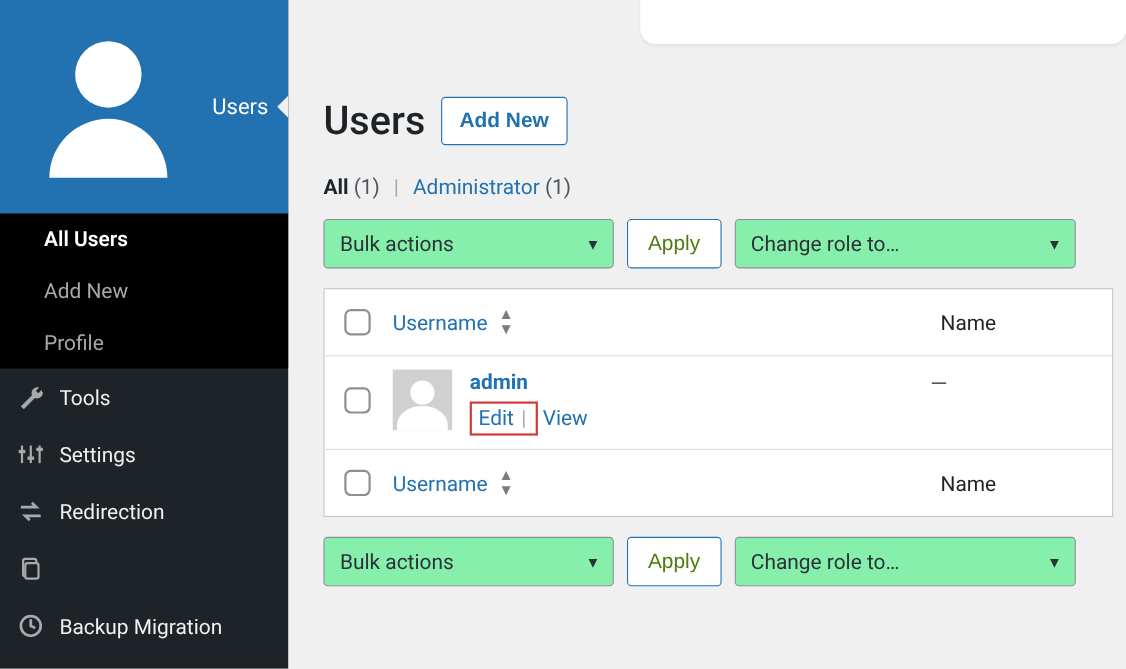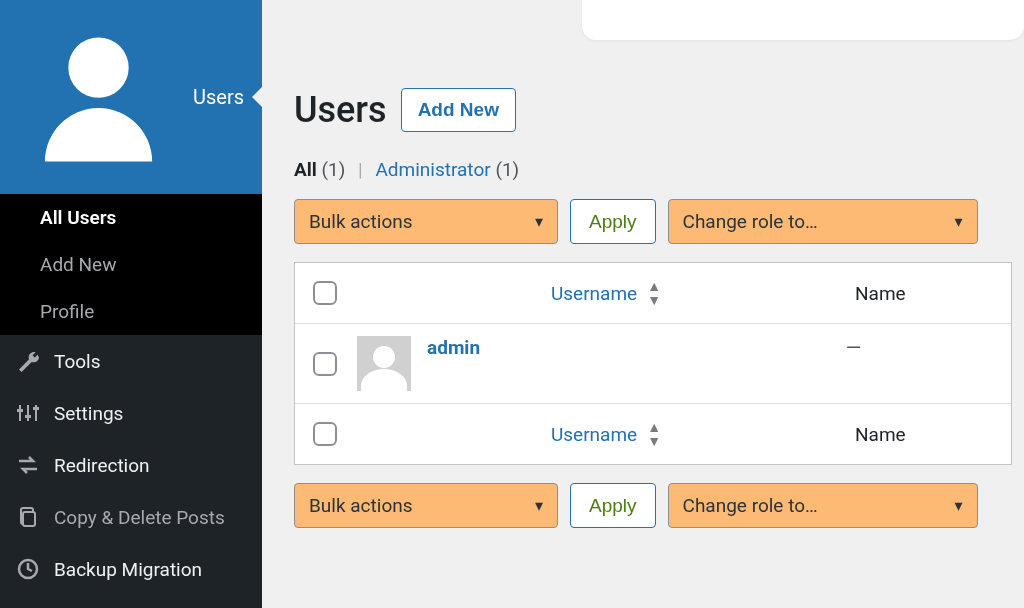--- a/index.html
+++ b/index.html
@@ -17,29 +17,29 @@
 .floating-card { position: absolute; top: 0; left: 320px; right: 0; height: 40px; background: #fff; border-radius: 0 0 14px 14px; box-shadow: 0 1px 3px rgba(0,0,0,0.06); }
 .page-header { display: flex; align-items: center; gap: 14px; margin-top: 88px; }
 .page-title { font-size: 36px; font-weight: 500; color: #1d2327; }
 .btn-add { border: 1.5px solid #2271b1; color: #2271b1; background: #fff; padding: 10px 16px; font-size: 19px; font-weight: 600; border-radius: 4px; cursor: pointer; }
 .filters { margin-top: 26px; font-size: 19px; color: #50575e; }
 .filters .all-lab { font-weight: 700; color: #1d2327; }
 .filters .count { color: #50575e; }
 .filters .sep { color: #a7aaad; padding: 0 8px; }
 .filters .link { color: #2271b1; }
 .toolbar { display: flex; gap: 12px; margin-top: 18px; }
-.select { border: 1px solid #8c8f94; background: #fdba74; padding: 10px 14px; font-size: 19px; color: #2c3338; display: flex; align-items: center; justify-content: space-between; border-radius: 4px; cursor: pointer; }
+.select { border: 1px solid #8c8f94; background: #86efac; padding: 10px 14px; font-size: 19px; color: #2c3338; display: flex; align-items: center; justify-content: space-between; border-radius: 4px; cursor: pointer; }
 .sel-bulk { width: 264px; }
 .sel-role { width: 310px; }
 .btn-apply { border: 1.5px solid #2271b1; color: #4d7c0f; background: #fff; padding: 10px 18px; font-size: 19px; border-radius: 4px; cursor: pointer; }
 .chev { color: #2c3338; font-size: 16px; }
 .table { margin-top: 18px; border: 1px solid #c3c4c7; background: #fff; width: 718px; }
 .thead, .tfoot { display: flex; align-items: center; padding: 16px 18px; font-size: 19px; }
 .cb { width: 24px; height: 24px; border: 2px solid #8c8f94; border-radius: 6px; margin-right: 20px; cursor: pointer; flex-shrink: 0; }
-.col-user { color: #2271b1; display: flex; align-items: center; gap: 10px; width: 498px; justify-content: center; }
+.col-user { color: #2271b1; display: flex; align-items: center; gap: 10px; width: 498px; }
 .sort { color: #787c82; font-size: 14px; line-height: 1; display:inline-flex; flex-direction:column; }
 .col-name { color: #1d2327; }
 .row { display: flex; align-items: flex-start; padding: 12px 18px; border-top: 1px solid #dcdcde; border-bottom: 1px solid #dcdcde; }
 .avatar { width: 55px; height: 55px; background: #d0d0d0; margin-right: 16px; position: relative; overflow:hidden; }
 .avatar::before { content:""; position:absolute; top:10px; left:50%; transform:translateX(-50%); width:22px; height:22px; background:#fff; border-radius:50%; }
 .avatar::after { content:""; position:absolute; bottom:-12px; left:50%; transform:translateX(-50%); width:46px; height:34px; background:#fff; border-radius:50% 50% 0 0; }
 .user-link { color: #2271b1; font-weight: 700; font-size: 19px; }
 .row-actions { margin-top: 6px; font-size: 19px; }
 .edit-box { border: 2px solid #d63638; padding: 1px 6px 3px 6px; display: inline-block; }
 .edit-link { color: #2271b1; }
@@ -95,21 +95,20 @@
       </span>
     <span>Redirection</span>
   </div>
   <div class="main-item dim">
     <span class="icon-wrap">
         <svg viewBox="0 0 24 24" fill="none" stroke="currentColor" stroke-width="2">
           <rect x="7" y="7" width="12" height="14" rx="2"></rect>
           <path d="M17 7V5a2 2 0 0 0-2-2H7a2 2 0 0 0-2 2v12a2 2 0 0 0 2 2"></path>
         </svg>
       </span>
-    <span>Copy &amp; Delete Posts</span>
   </div>
   <div class="main-item">
     <span class="icon-wrap">
         <svg viewBox="0 0 24 24" fill="none" stroke="currentColor" stroke-width="2.5">
           <circle cx="12" cy="12" r="9"></circle>
           <path d="M12 6v6l4 2"></path>
         </svg>
       </span>
     <span>Backup Migration</span>
   </div>
@@ -155,20 +154,27 @@
         <span class="sort">▲<br>▼</span>
       </div>
       <div class="col-name">Name</div>
     </div>
 
     <div class="row">
       <div class="cb" style="margin-top:16px;"></div>
       <div class="avatar"></div>
       <div style="width:426px;">
         <a class="user-link">admin</a>
+        <div class="row-actions">
+          <span class="edit-box">
+            <a class="edit-link">Edit</a>
+            <span class="act-sep">|</span>
+          </span>
+          <a class="view-link">View</a>
+        </div>
       </div>
       <div class="name-dash">—</div>
     </div>
 
     <div class="tfoot">
       <div class="cb"></div>
       <div class="col-user">
         <span>Username</span>
         <span class="sort">▲<br>▼</span>
       </div>

